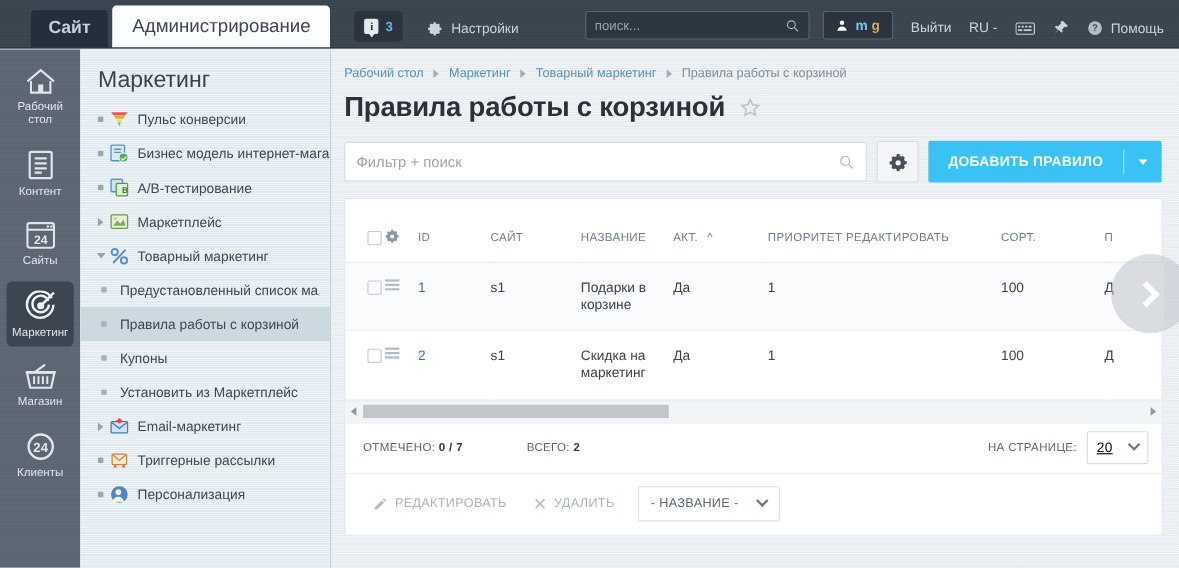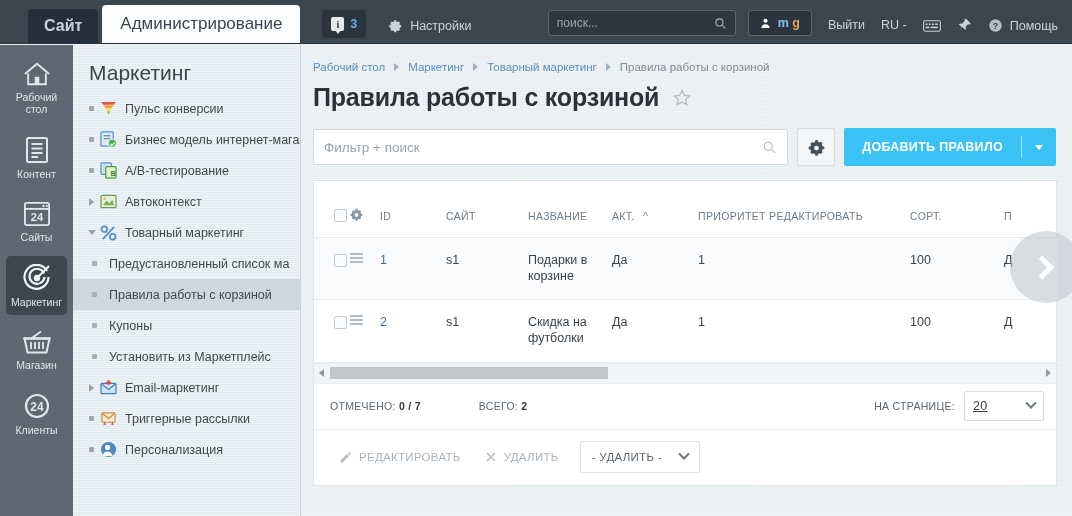--- a/index.html
+++ b/index.html
@@ -43,21 +43,21 @@
   .notif-count .c1{color:#5fb8e8;}
 
   .settings-link {
     margin-left: 22px; margin-bottom: 10px; display: flex; align-items: center; gap: 8px;
     color: #c9d4de; font-size: 12.5px; cursor: pointer;
   }
 
   .spacer { flex: 1; }
 
   .searchbox {
-    margin-bottom: 7px; width: 188px; height: 26px; background: #2d3741;
+    margin-bottom: 7px; width: 204px; height: 26px; background: #2d3741;
     border: 1px solid #5a6570; border-radius: 3px; display: flex; align-items: center;
     padding: 0 8px; cursor: text;
   }
   .searchbox input {
     flex: 1; background: transparent; border: none; outline: none;
     color: #aab4bf; font-size: 12px; font-family: inherit;
   }
   .searchbox input::placeholder { color: #9aa5b0; }
 
   .userbtn {
@@ -162,22 +162,22 @@
   .hs-arr-l { width:0;height:0;border-right:5px solid #8d99a4;border-top:4px solid transparent;border-bottom:4px solid transparent;cursor:pointer;}
   .hs-arr-r { width:0;height:0;border-left:5px solid #8d99a4;border-top:4px solid transparent;border-bottom:4px solid transparent;cursor:pointer;}
   .hs-track { flex:1; height: 12px; margin: 0 6px; position: relative;}
   .hs-thumb { position:absolute; left:0; top:0; height: 12px; width: 278px; background: #c2c6ca; cursor: pointer;}
 
   .gfoot1 { height: 46px; display: flex; align-items: center; padding: 0 12px 0 16px; border-top: 1px solid #eceff2; font-size: 10.5px; color: #5d6872; letter-spacing:.3px;}
   .gfoot1 .st { margin-right: 58px; }
   .gfoot1 b { color: #2f363d; }
   .perpage { margin-left: auto; display:flex; align-items:center; gap: 9px; }
   .pp-sel {
-    border: 1px solid #d5dbe0; width: 80px; height: 30px; display:flex; align-items:center;
-    justify-content: space-between; padding: 0 8px; font-size: 12.5px; color: #404040; cursor: pointer; border-radius:2px;text-decoration:underline;
+    border: 1px solid #d5dbe0; width: 56px; height: 30px; display:flex; align-items:center;
+    justify-content: space-between; padding: 0 8px; font-size: 12.5px; color: #000000; cursor: pointer; border-radius:2px;text-decoration:underline;
   }
   .chev { width: 8px; height: 8px; border-right: 2px solid #6b7682; border-bottom: 2px solid #6b7682; transform: rotate(45deg) translate(-2px,-2px); }
 
   .gfoot2 { height: 56px; display:flex; align-items:center; gap: 6px; padding: 0 16px; border-top: 1px solid #eceff2; }
   .act { display:flex; align-items:center; gap: 7px; font-size: 11.5px; color: #aab3bb; padding: 7px 9px; cursor: pointer; letter-spacing:.3px;justify-content:flex-end;}
   .actions-sel {
     margin-left: 6px; border:1px solid #dde2e6; height: 32px; display:flex; align-items:center; gap: 18px;
     padding: 0 11px; font-size: 11.5px; color: #5c6670; cursor: pointer; border-radius: 2px; letter-spacing:.3px;
   }
 
@@ -376,21 +376,21 @@
     <span class="nav-arrow">
         <span class="tri"></span>
       </span>
     <span class="nav-ico">
       <svg width="17" height="15" viewBox="0 0 18 16">
         <rect x="1" y="1.5" width="16" height="13" rx="1" fill="#e7f0e0" stroke="#6f9a56" stroke-width="1.3"></rect>
         <path fill="#7cb04f" d="M3 12l4-5 3 3 3-4 2 6z"></path>
         <circle cx="5" cy="5" r="1.5" fill="#e8c84a"></circle>
       </svg>
     </span>
-    <span>Автоконтекст</span>
+    <span>Маркетплейс</span>
   </div>
 
   <div class="nav-item">
     <span class="nav-arrow">
         <span class="tri-down"></span>
       </span>
     <span class="nav-ico">
       <svg width="17" height="16" viewBox="0 0 18 17">
         <circle cx="4.5" cy="4.5" r="3" fill="none" stroke="#5b8fc7" stroke-width="1.9"></circle>
         <circle cx="13.5" cy="12.5" r="3" fill="none" stroke="#5b8fc7" stroke-width="1.9"></circle>
@@ -560,21 +560,21 @@
           <td>Да</td>
           <td>1</td>
           <td>100</td>
           <td>Д</td>
         </tr>
         <tr>
           <td style="padding-left:20px"><span class="chk"></span></td>
           <td><span class="burger"><i></i><i></i><i></i></span></td>
           <td><span class="link">2</span></td>
           <td>s1</td>
-          <td>Скидка на футболки</td>
+          <td>Скидка на маркетинг</td>
           <td>Да</td>
           <td>1</td>
           <td>100</td>
           <td>Д</td>
         </tr>
       </tbody>
     </table>
 
     <div class="hscroll">
       <span class="hs-arr-l"></span>
@@ -610,18 +610,18 @@
         </svg>
         <span>РЕДАКТИРОВАТЬ</span>
       </span>
       <span class="act">
         <svg width="12" height="12" viewBox="0 0 24 24">
           <path fill="none" stroke="#b4bcc3" stroke-width="3" d="M4 4l16 16M20 4L4 20"></path>
         </svg>
         <span>УДАЛИТЬ</span>
       </span>
       <span class="actions-sel">
-        <span>- УДАЛИТЬ -</span>
+        <span>- НАЗВАНИЕ -</span>
         <span class="chev"></span>
       </span>
     </div>
   </div>
 </div>
 
 </body></html>

